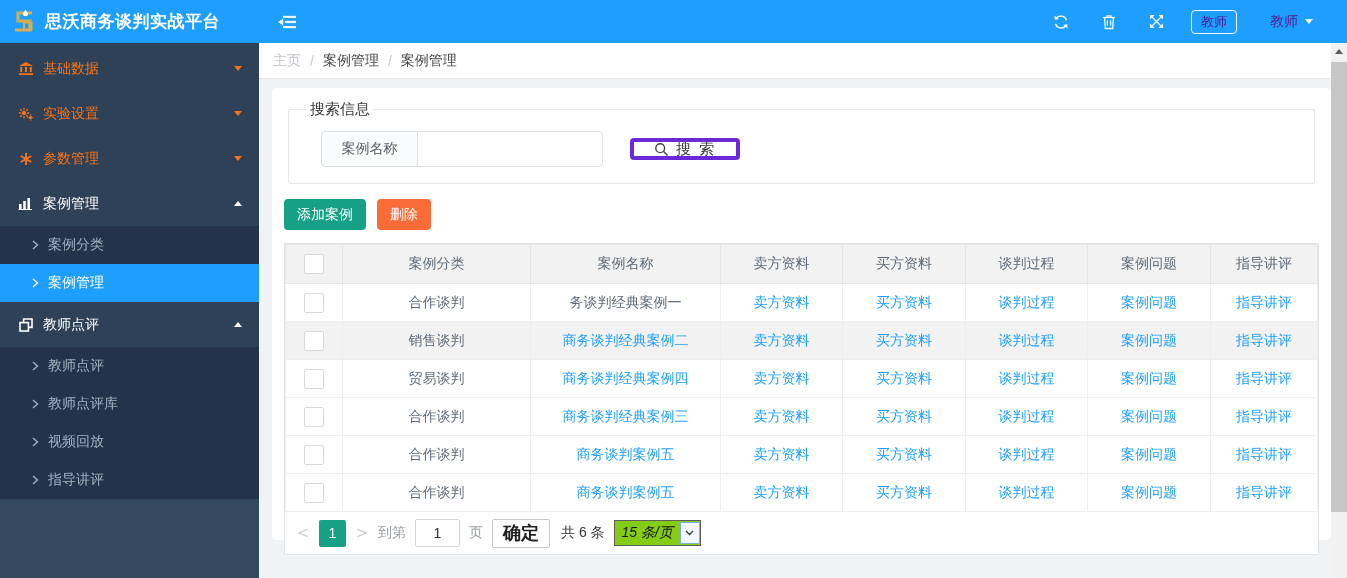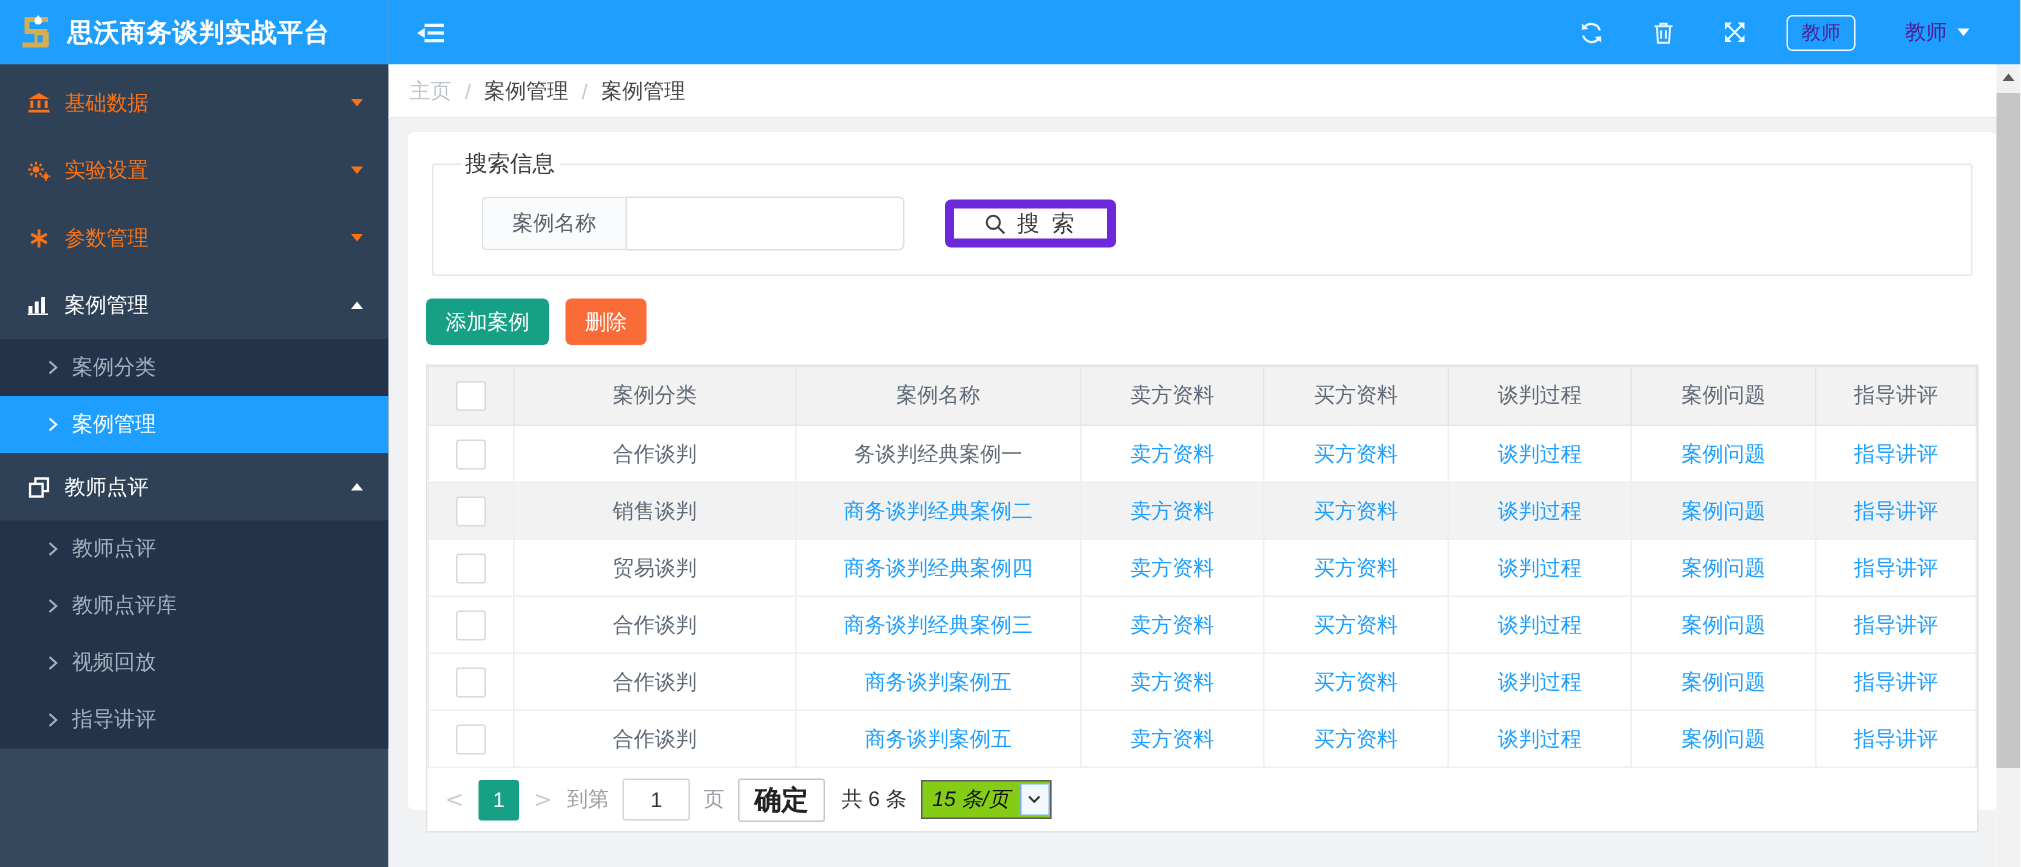--- a/index.html
+++ b/index.html
@@ -43,21 +43,21 @@
          border-radius:4px;box-sizing:border-box;padding:12px 10px 0;}
   
   fieldset.search{border:1px solid #e4e7ea;border-radius:2px;margin:0 6px;padding:6px 16px 16px;}
   fieldset.search legend{font-size:15px;color:#3a3a3a;padding:0 3px;margin-left:2px;}
   .search-row{display:flex;align-items:center;margin:6px 0 0 16px;}
   .ig-label{height:36px;box-sizing:border-box;display:flex;align-items:center;justify-content:center;
             width:96px;background:#fafbfc;border:1px solid #dcdfe6;border-right:none;
             border-radius:4px 0 0 4px;color:#5a6069;font-size:14px;}
   .ig-input{height:36px;width:186px;box-sizing:border-box;border:1px solid #dcdfe6;
             border-radius:0 4px 4px 0;padding:0 8px;font-size:14px;color:#333;outline:none;}
-  .btn-search{margin-left:27px;height:32px;padding:0 20px;background:#fff;border:6px solid #6d28d9;
+  .btn-search{margin-left:27px;height:22px;padding:0 20px;background:#fff;border:4px solid #6d28d9;
               border-radius:4px;display:flex;align-items:center;gap:7px;font-size:15px;color:#3a3a3a;
               letter-spacing:2px;cursor:pointer;}
   
   .toolbar{display:flex;gap:11px;margin:15px 0 13px 2px;}
   .btn{border:none;border-radius:4px;color:#fff;font-size:14px;height:31px;padding:0 13px;cursor:pointer;}
   .btn-add{background:#16a085;}
   .btn-del{background:#f96b37;}
   
   .table-wrap{border:1px solid #dfe3e6;margin:0 2px;}
   table.grid{width:100%;border-collapse:collapse;font-size:14px;table-layout:fixed;}

